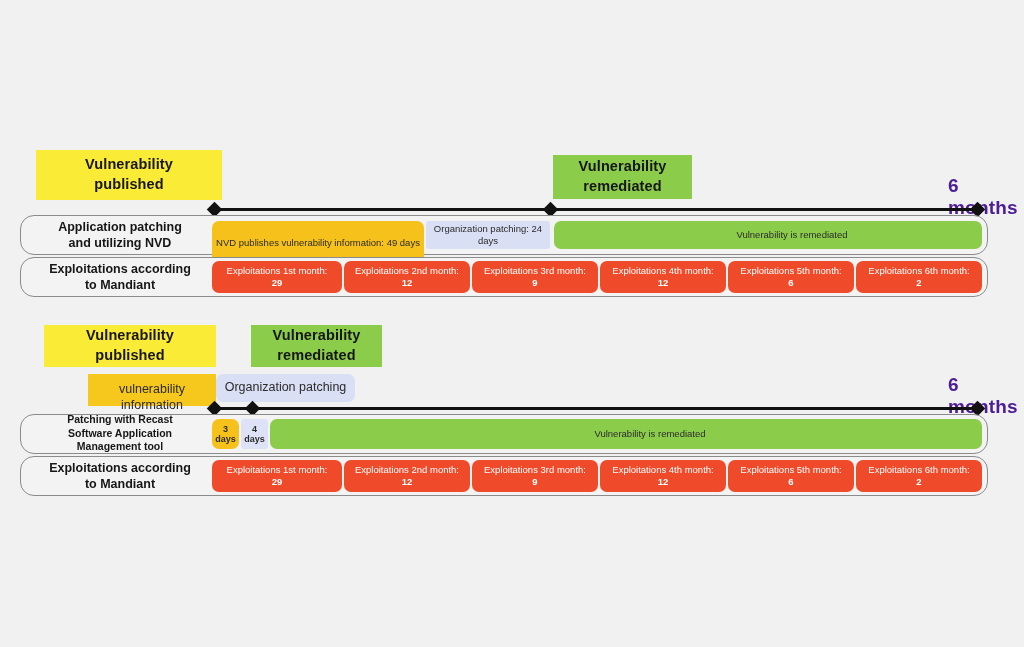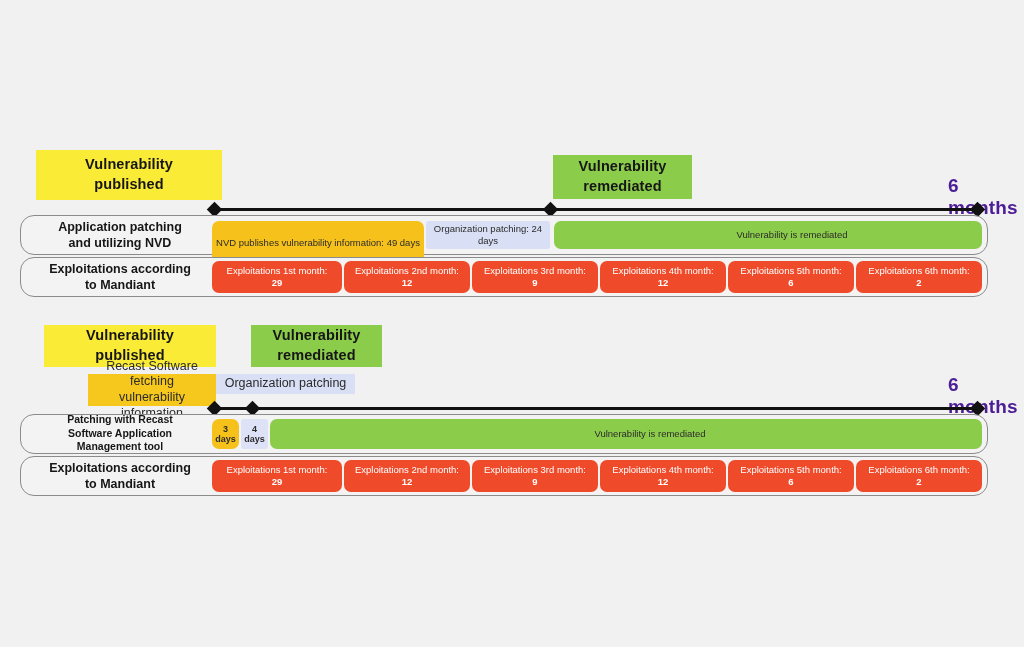--- a/index.html
+++ b/index.html
@@ -217,25 +217,25 @@
 
 <div class="callout green" style="left:251px; top:325px; width:131px; height:42px;">
   <div>
     <span>Vulnerability</span><br>
     <span>remediated</span>
   </div>
 </div>
 
 <div class="legend-chip gold" style="left:88px; top:374px; width:128px; height:32px;">
   <div>
-    <span>Recast Software fetching</span><br>
+    <br>
     <span>vulnerability information</span>
   </div>
 </div>
-<div class="legend-chip lav" style="left:216px; top:374px; width:139px; height:20px;">
+<div class="legend-chip lav" style="left:216px; top:374px; width:139px; height:28px;border-radius:7px;">
   <span>Organization patching</span>
 </div>
 
 <div class="months-label" style="left:948px; top:374px;">6 months</div>
 
 <div class="timeline-line" style="left:214px; top:407px; width:764px;"></div>
 <div class="tl-diamond" style="left:209px; top:403px;"></div>
 <div class="tl-diamond" style="left:247px; top:403px;"></div>
 <div class="tl-diamond" style="left:972px; top:403px;"></div>
 

